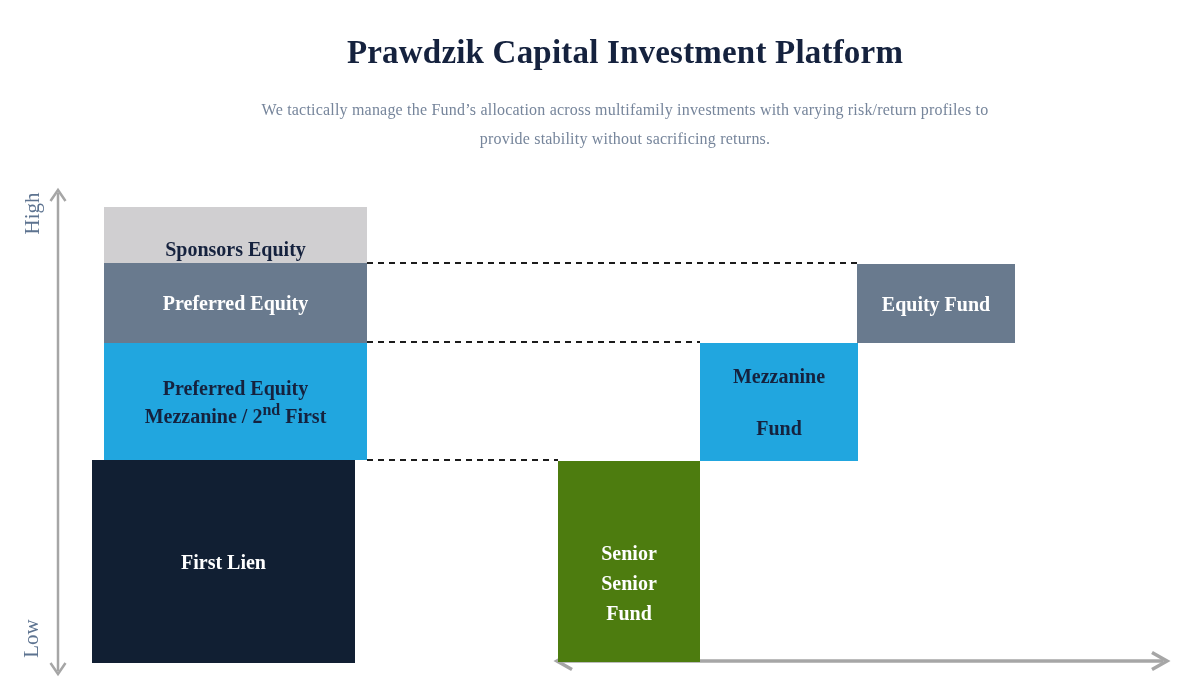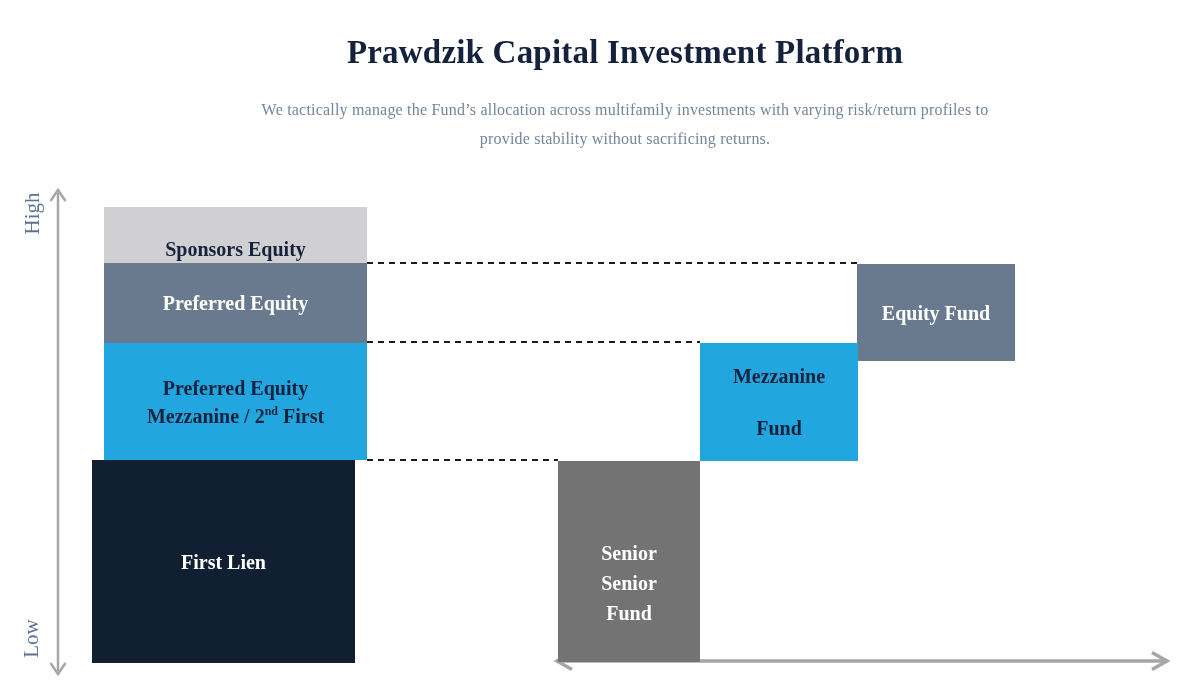--- a/index.html
+++ b/index.html
@@ -33,25 +33,25 @@
   
   .block {
     position:absolute; display:flex; flex-direction:column;
     align-items:center; justify-content:center;
     font-weight:700; font-size:20px; text-align:center; line-height:28px;
   }
   .blk-sponsors   { left:104px; top:207px; width:263px; height:56px;  background:#d0cfd1; color:#15223e; }
   .blk-preferred  { left:104px; top:263px; width:263px; height:80px;  background:#697a8e; color:#ffffff; }
   .blk-mezzanine  { left:104px; top:343px; width:263px; height:117px; background:#21a6df; color:#15223e; }
   .blk-firstlien  { left:92px; top:460px; width:263px; height:203px; background:#111f33; color:#ffffff; }
-  .fund-equity    { left:857px; top:264px; width:158px; height:97px;  background:#697a8e; color:#ffffff; }
+  .fund-equity    { left:857px; top:264px; width:158px; height:79px;  background:#697a8e; color:#ffffff; }
   .fund-mezzanine { left:700px; top:343px; width:158px; height:118px; background:#21a6df; color:#15223e; }
   .fund-senior    { left:558px; top:461px; width:142px; height:201px; background:#111f33; color:#ffffff; line-height:30px; }
   .fund-senior .shift-down { transform:translateY(21px); }
-  .block sup { font-size:12px; line-height:0; vertical-align:super; }
+  .block sup { font-size:16px; line-height:0; vertical-align:super; }
   
   .dash {
     position:absolute; height:2px;
     background:repeating-linear-gradient(90deg,#1c1c1c 0 6px,transparent 6px 11px);
   }
   .dash-1 { left:367px; top:262px; width:490px; }
   .dash-2 { left:367px; top:341px; width:333px; }
   .dash-3 { left:367px; top:459px; width:191px; }
 </style>
 </head>
@@ -104,21 +104,21 @@
 
   <div class="block fund-equity" style="background-color: rgb(105, 122, 142); color: rgb(255, 255, 255);">
     <span>Equity Fund</span>
   </div>
 
   <div class="block fund-mezzanine" style="background-color: rgb(33, 166, 223); color: rgb(21, 34, 62); gap: 24px;">
     <div>Mezzanine</div>
     <div>Fund</div>
   </div>
 
-  <div class="block fund-senior" style="background-color: #737373; color: rgb(255, 255, 255);">
+  <div class="block fund-senior" style="background-color: #4d7c0f; color: rgb(255, 255, 255);">
     <div class="shift-down">
       <div>Senior</div>
       <div>Senior</div>
       <div>Fund</div>
     </div>
   </div>
 
 </div>
 
 </body></html>

